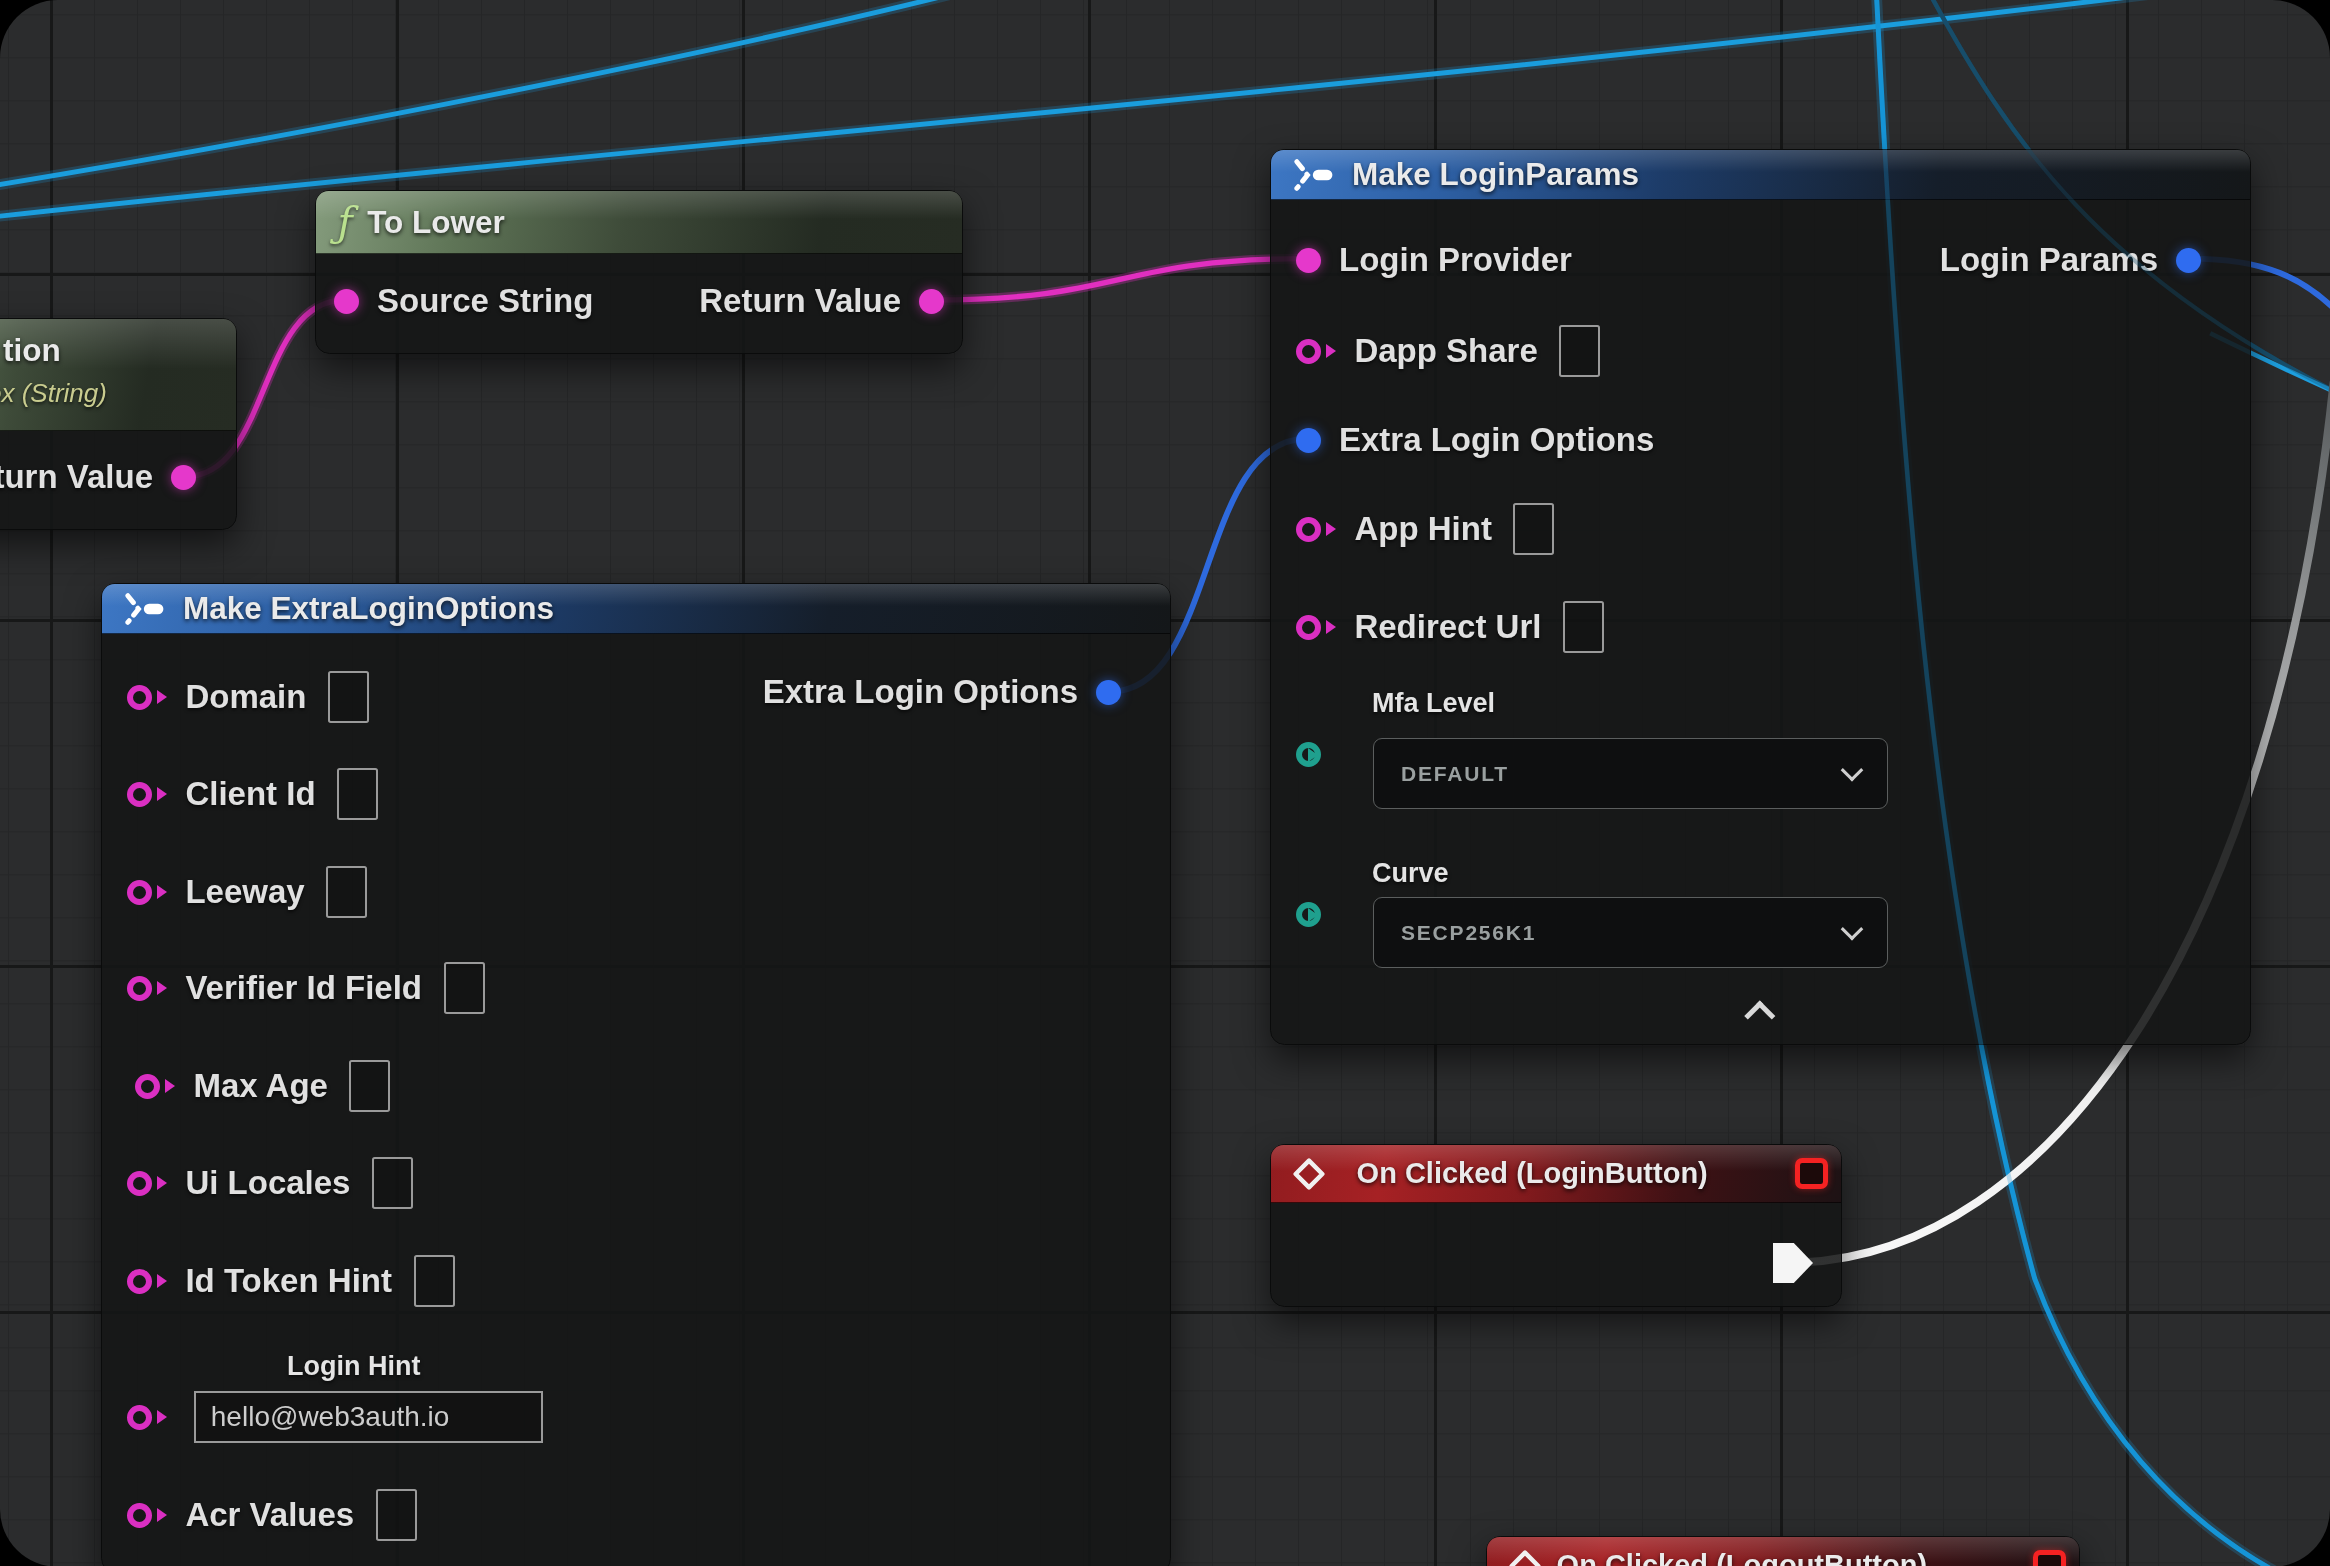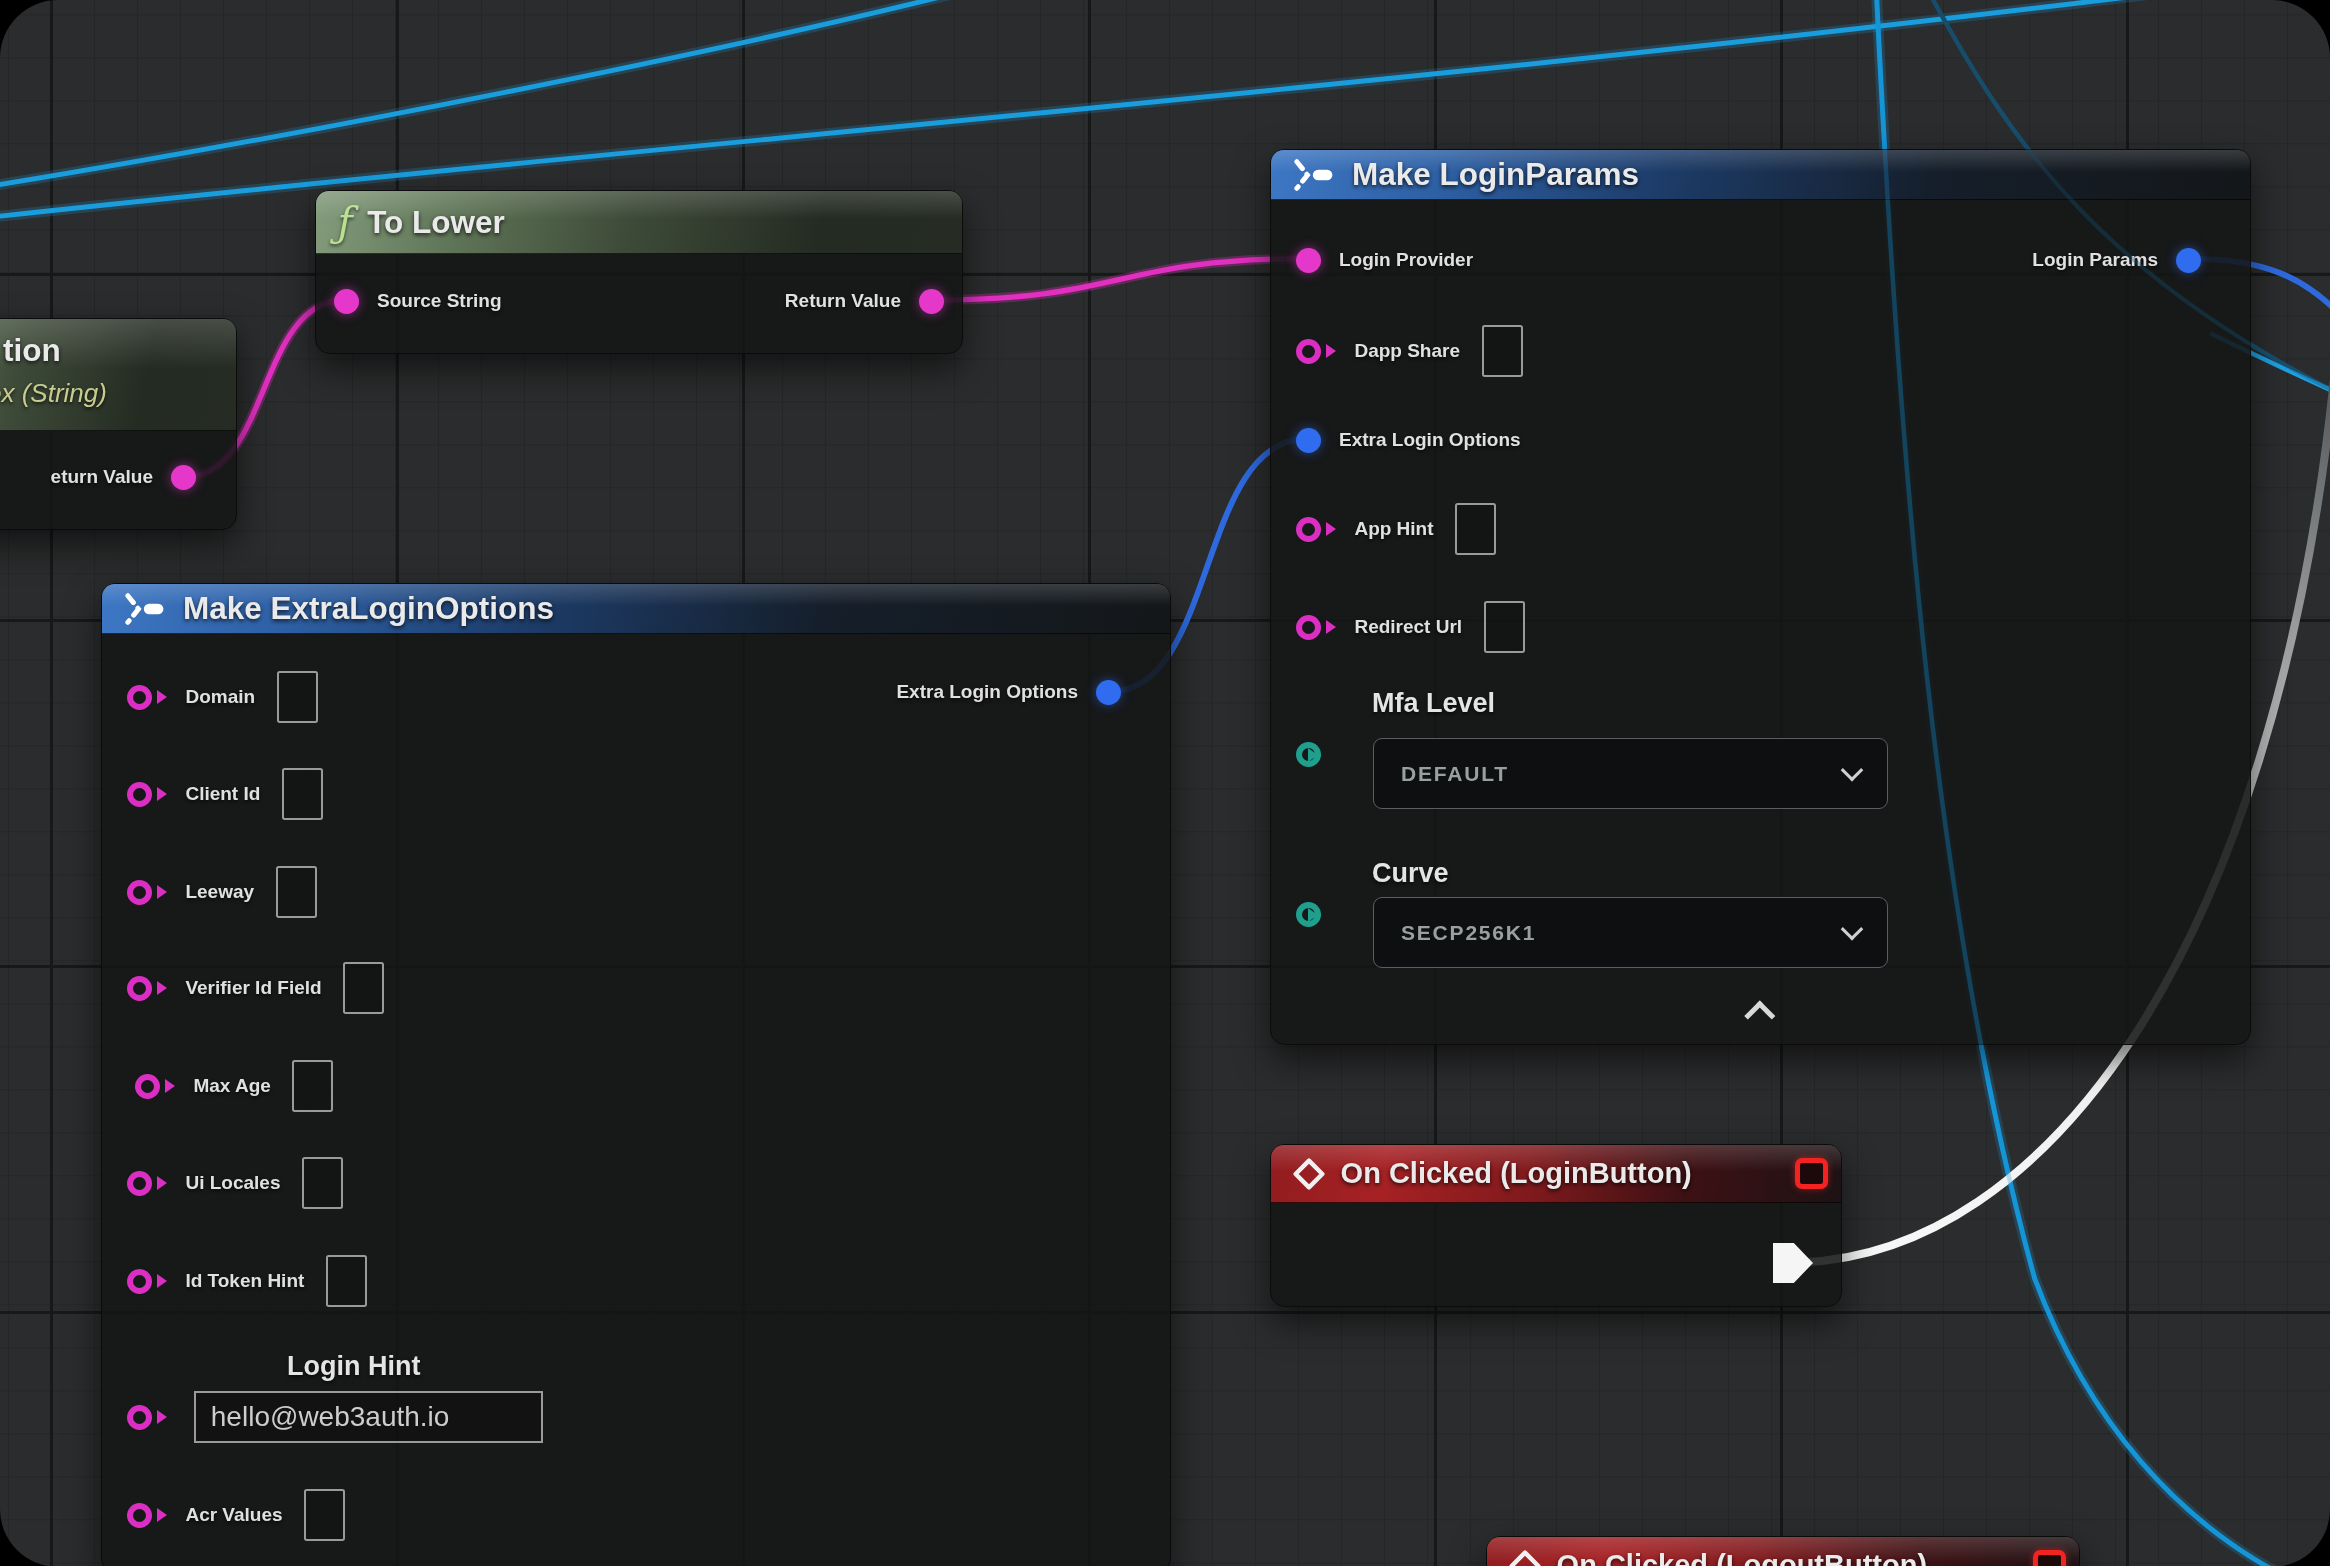--- a/index.html
+++ b/index.html
@@ -30,21 +30,21 @@
     padding:0 21.6px;overflow:hidden;border-bottom:1.8px solid rgba(0,0,0,0.65);
   }
   .hdr::before{content:'';position:absolute;left:0;right:0;top:0;height:45%;
     background:linear-gradient(to bottom,rgba(255,255,255,0.16),rgba(255,255,255,0));pointer-events:none;}
   .hdr.blue{background:linear-gradient(100deg,#3d77c4 0%,#2d5fa3 18%,#1d3c69 40%,#151e2a 68%,#141719 100%);}
   .hdr.green{background:linear-gradient(100deg,#849b7c 0%,#5f7557 22%,#3e4b39 48%,#242b22 78%,#262c23 100%);}
   .hdr.red{background:linear-gradient(100deg,#911c1f 0%,#a62124 20%,#821a1d 45%,#3e1114 72%,#1d1214 100%);}
   .title{font-weight:bold;font-size:31.5px;color:#eaeaea;text-shadow:0 1.8px 4.5px rgba(0,0,0,0.75);white-space:nowrap;}
   .subtitle{font-style:italic;font-size:26px;color:#c9cc8f;text-shadow:0 1.8px 3.6px rgba(0,0,0,0.7);white-space:nowrap;}
   .row{position:absolute;height:54px;display:flex;align-items:center;gap:18px;}
-  .row .label{font-size:19px;font-weight:bold;color:#e0e0e0;text-shadow:0 1.8px 3.6px rgba(0,0,0,0.65);white-space:nowrap;}
+  .row .label{font-size:33px;font-weight:bold;color:#e0e0e0;text-shadow:0 1.8px 3.6px rgba(0,0,0,0.65);white-space:nowrap;}
   .pin{flex:0 0 auto;}
   .pin.circle{width:25px;height:25px;border-radius:50%;}
   .pin.magenta-filled{background:#e538cb;box-shadow:0 0 10.8px rgba(229,56,203,0.55);}
   .pin.blue-filled{background:#2f6cf0;box-shadow:0 0 10.8px rgba(47,108,240,0.55);}
   .pin.ring{width:25px;height:25px;border-radius:50%;background:transparent;}
   .pin.magenta-ring{border:6.3px solid #da2fc2;}
   .pin.teal-ring{border:6.3px solid #1fa08e;}
   .nub{width:0;height:0;border-top:7.2px solid transparent;border-bottom:7.2px solid transparent;margin-left:-12.6px;}
   .nub.magenta{border-left:10px solid #da2fc2;}
   .nub.teal{border-left:10px solid #1fa08e;}
@@ -254,21 +254,21 @@
 
     <div class="row" style="right:49px;top:83px;">
       <span class="label">Login Params</span>
       <span class="pin circle blue-filled"></span>
     </div>
 
     <span class="collapse" style="left:478px;top:855px;"></span>
   </div>
 
   <div class="node" style="left:1270px;top:1144px;width:572px;height:163px;">
-    <div class="hdr red" style="height:58px;gap:16px;">
+    <div class="hdr red" style="height:58px;gap:32px;">
       <svg width="32" height="32" viewBox="0 0 36 36">
         <path d="M18 3 L33 18 L18 33 L3 18 Z" fill="none" stroke="#f0f0f0" stroke-width="5" stroke-linejoin="round"></path>
       </svg>
       <span class="title" style="font-size:29px;">On Clicked (LoginButton)</span>
     </div>
     <span class="delegate" style="right:12.6px;top:12.6px;"></span>
     <span class="exec-pin" style="left:502px;top:98px;"></span>
   </div>
 
   <div class="node" style="left:1486px;top:1536px;width:594px;height:162px;">

